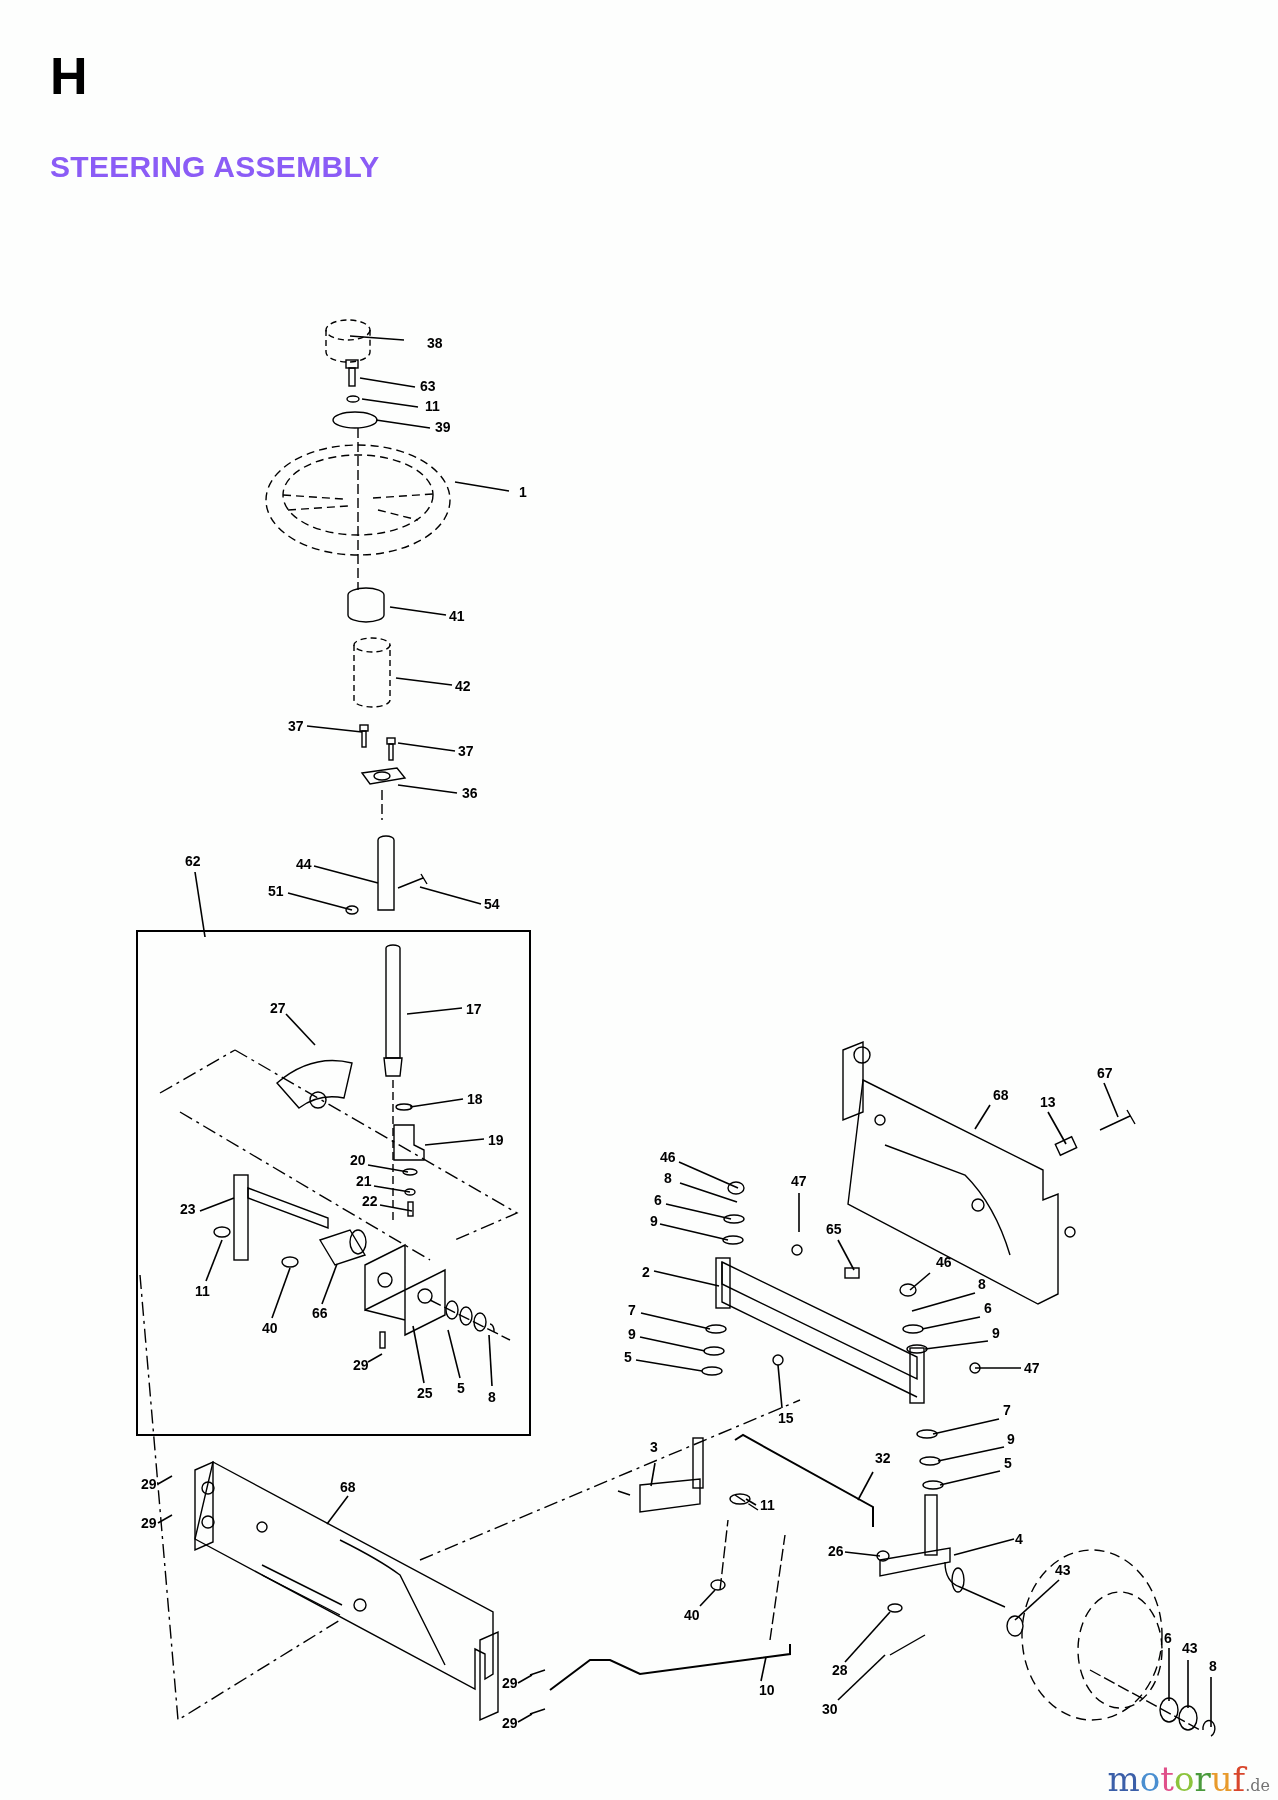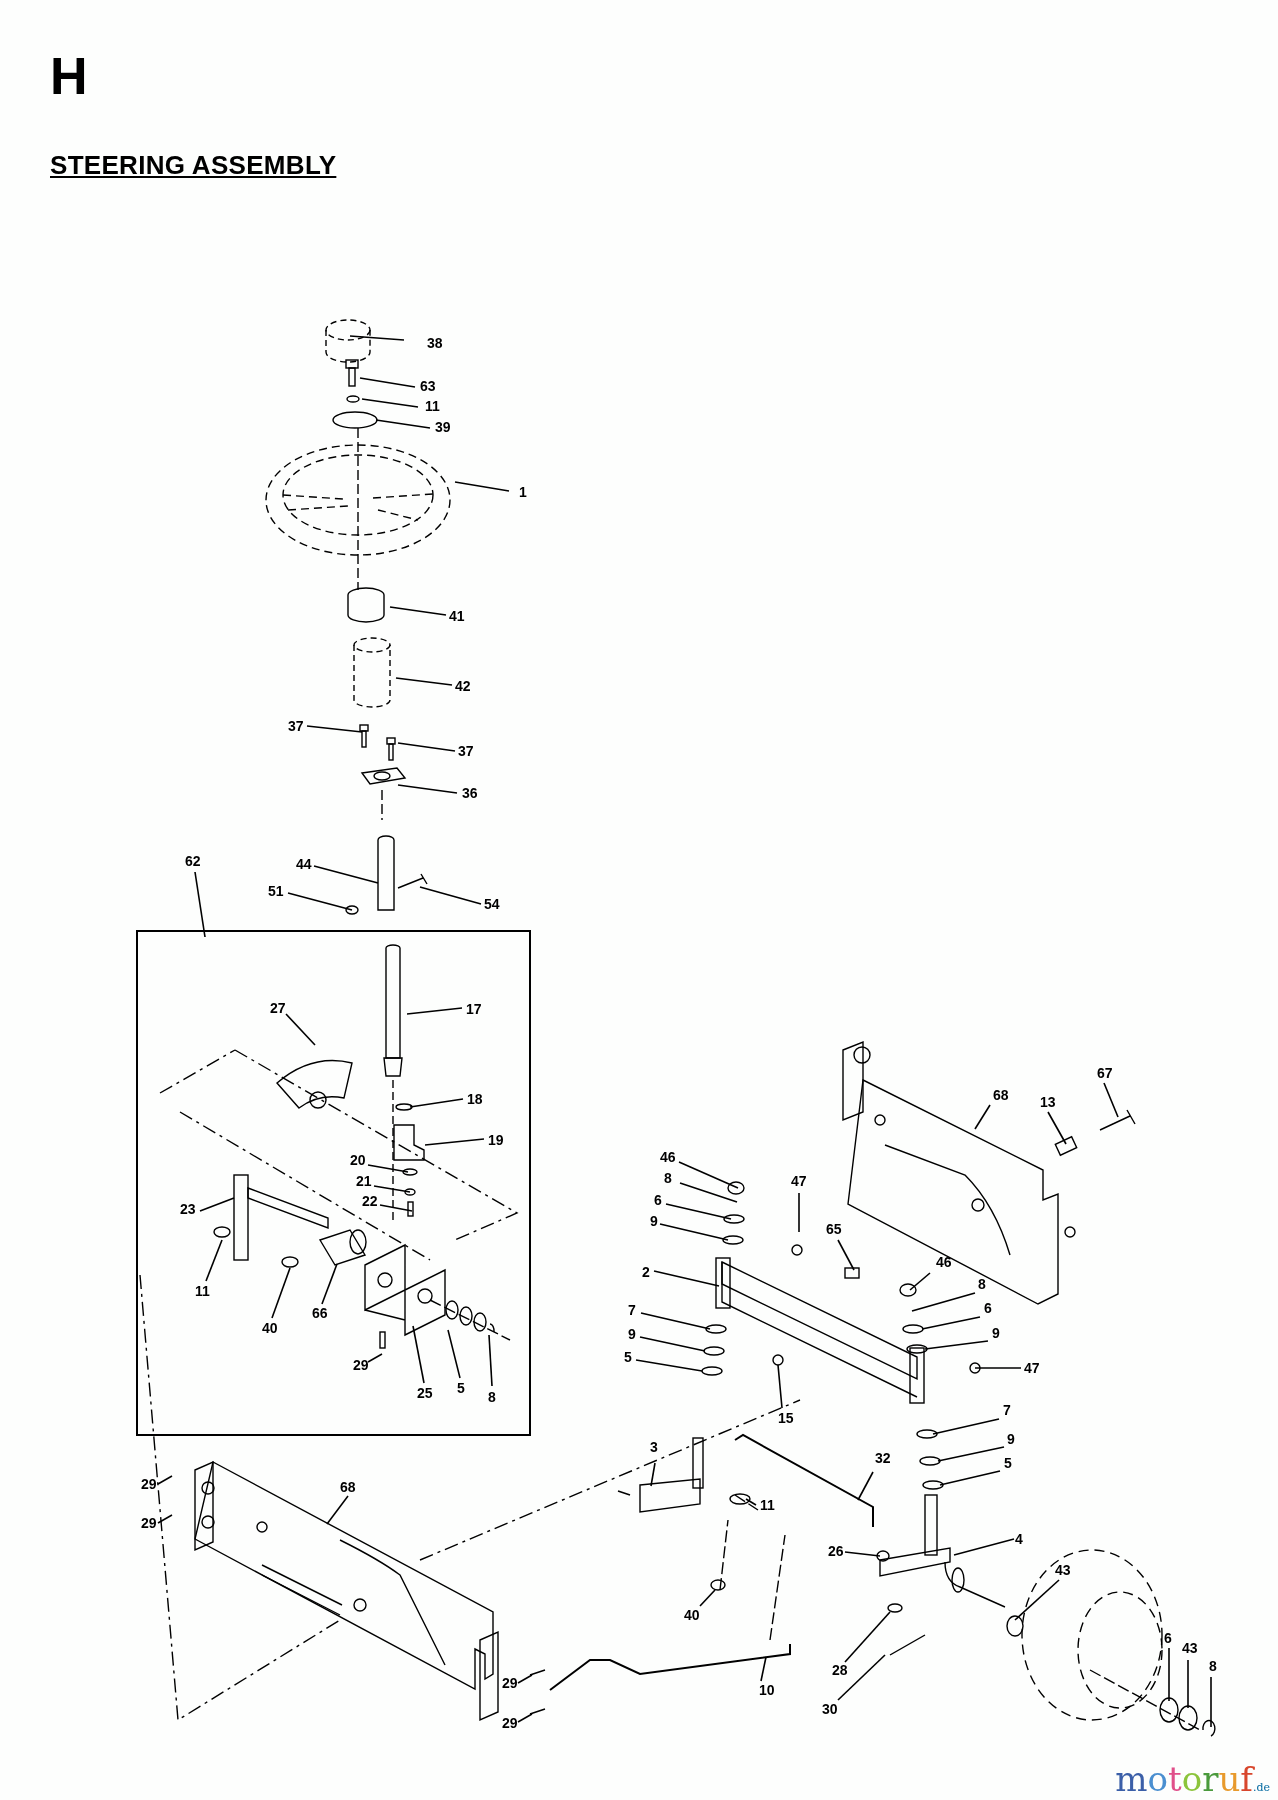--- a/index.html
+++ b/index.html
@@ -1,22 +1,22 @@
 <!DOCTYPE html>
 <html><head>
 <meta charset="utf-8">
 <style>
   html,body{margin:0;padding:0;background:#fdfefd;}
   body{width:1278px;height:1800px;position:relative;overflow:hidden;font-family:"Liberation Sans",sans-serif;}
   .section-letter{position:absolute;left:50px;top:50px;font-size:52px;font-weight:bold;color:#000;line-height:1;}
-  .section-title{position:absolute;left:50px;top:150px;font-size:26px;font-weight:bold;color:#000000;letter-spacing:0.3px;text-decoration:underline;}
+  .section-title{position:absolute;left:50px;top:150px;font-size:30px;font-weight:bold;color:#8b5cf6;letter-spacing:0.3px;}
   svg.diagram{position:absolute;left:0;top:0;}
   .lbl{font-family:"Liberation Sans",sans-serif;font-weight:bold;font-size:14px;fill:#000;}
   .logo{position:absolute;right:8px;bottom:4px;font-family:"DejaVu Serif",serif;font-size:34px;line-height:1;}
-  .logo .tld{font-size:11px;color:#0369a1;}
+  .logo .tld{font-size:16px;color:#737373;}
 </style>
 </head>
 <body>
 
 <div class="section-letter">H</div>
 <div class="section-title">STEERING ASSEMBLY</div>
 
 <svg class="diagram" width="1278" height="1800" viewBox="0 0 1278 1800" xmlns="http://www.w3.org/2000/svg">
   <g fill="none" stroke="#000" stroke-width="1.4">
 

